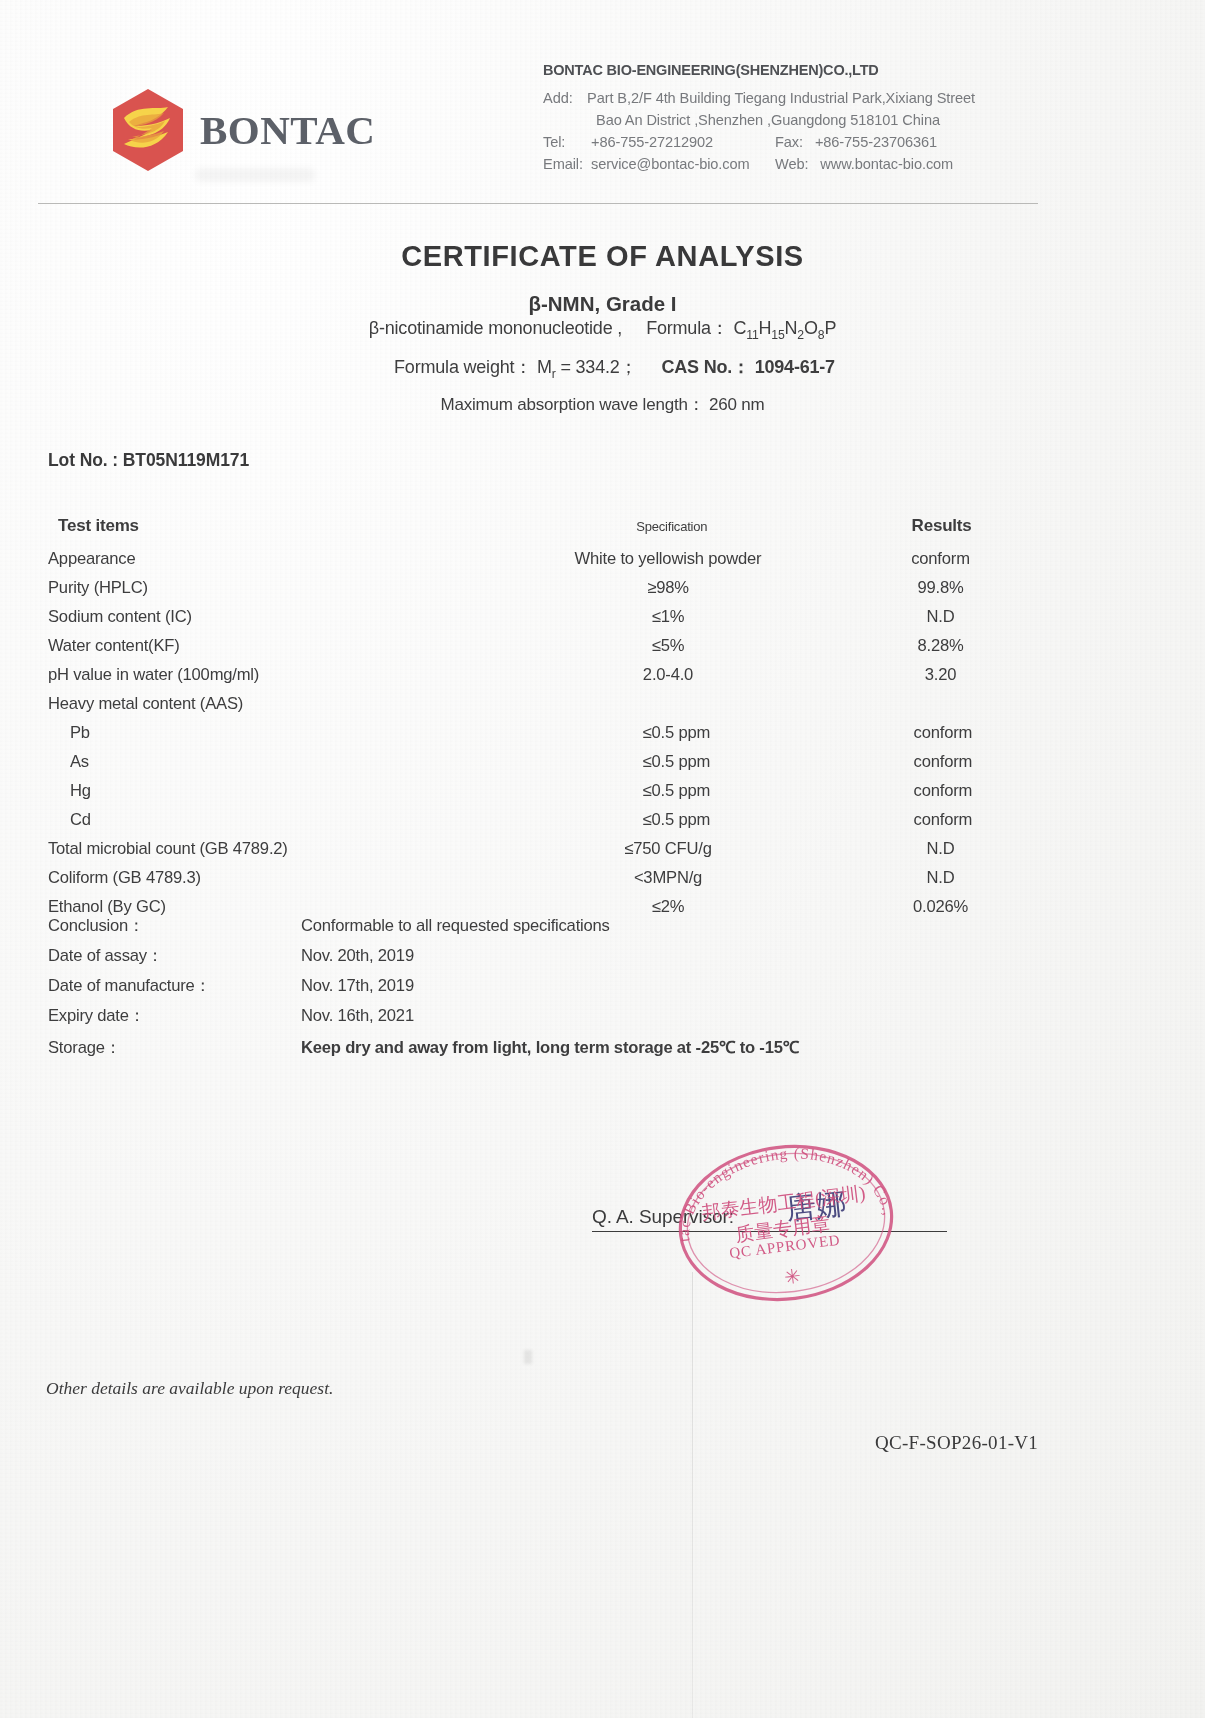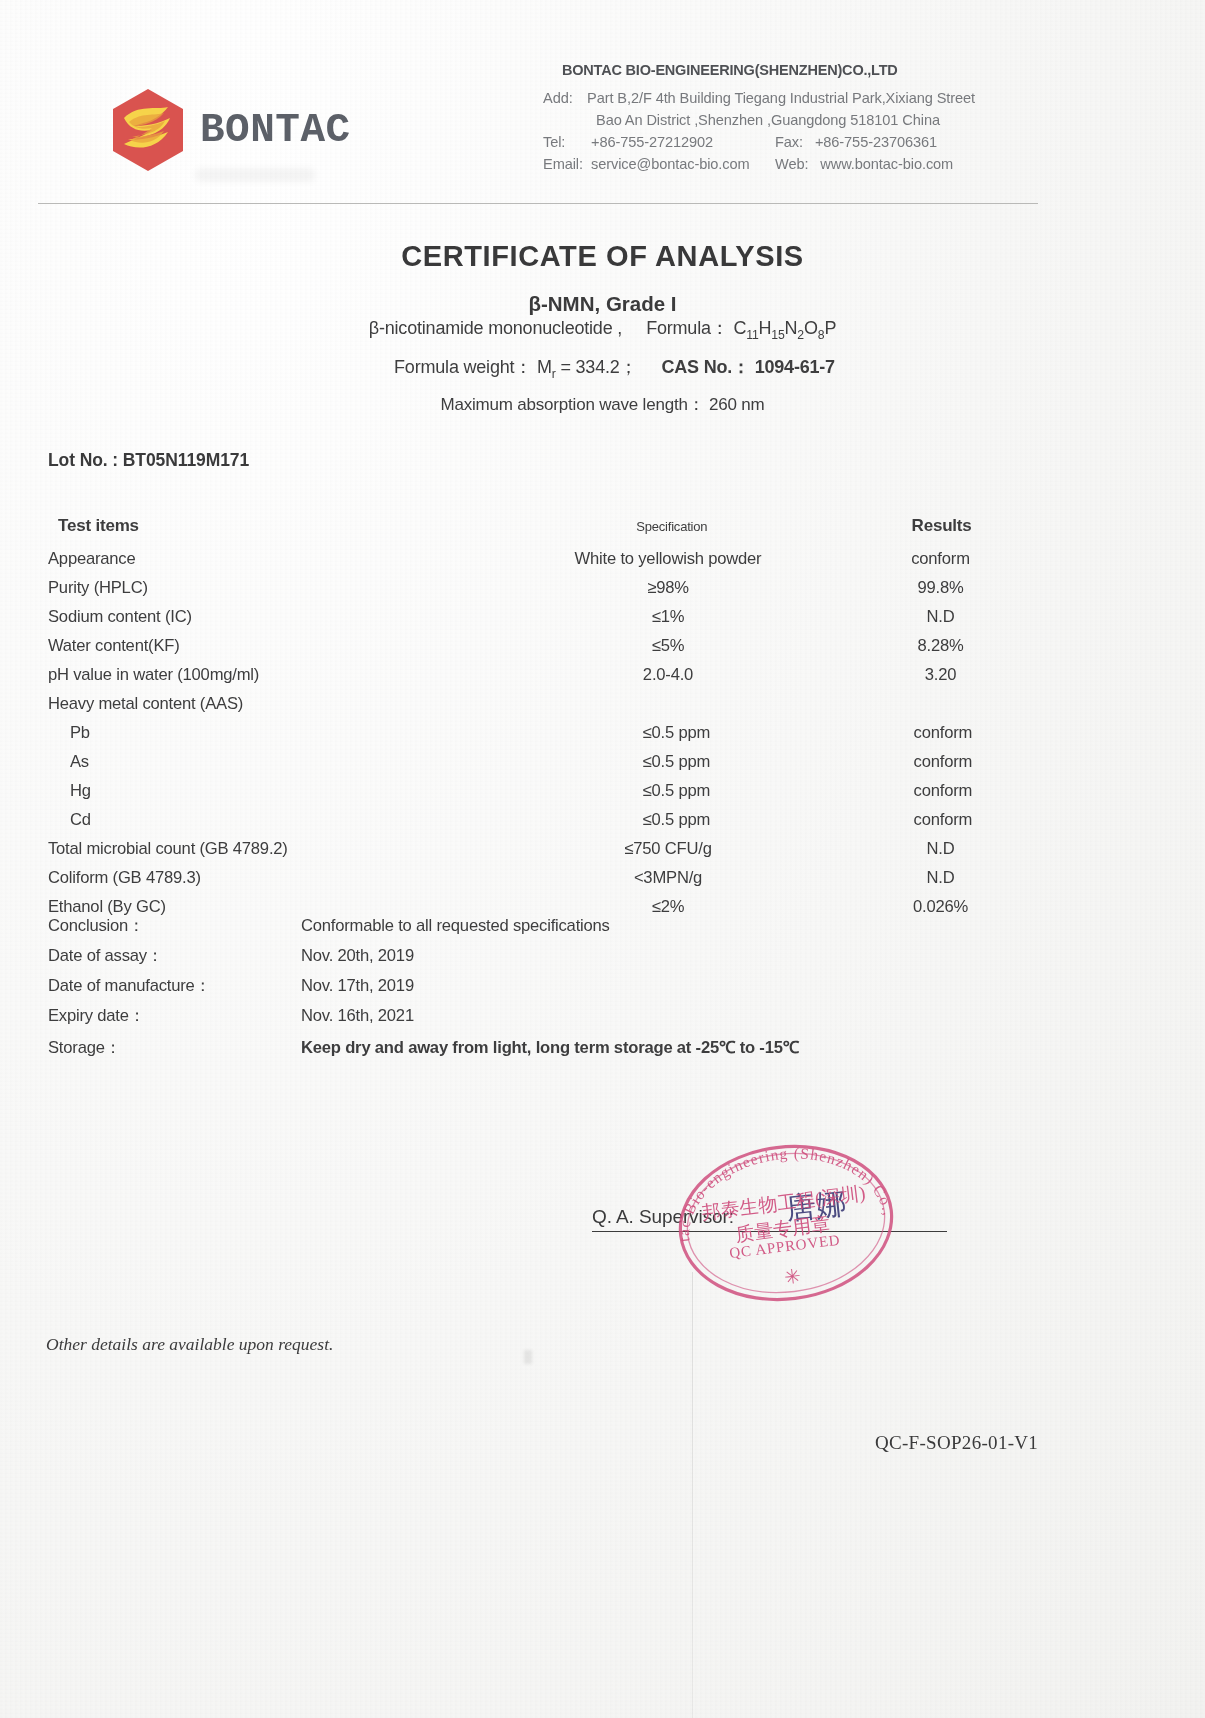--- a/index.html
+++ b/index.html
@@ -23,28 +23,27 @@
       repeating-linear-gradient(90deg, rgba(0,0,0,0.010) 0px, rgba(0,0,0,0) 3px, rgba(0,0,0,0) 5px);
     opacity:.8;
   }
 
   
   .header{position:absolute;left:0;top:0;width:1205px;height:205px;}
   .logo-wrap{position:absolute;left:110px;top:88px;display:flex;align-items:center;gap:14px;}
   .logo-mark{width:76px;height:84px;position:relative;}
   .logo-text{
     font-size:41px;font-weight:bold;letter-spacing:.5px;
-    color:#5c6068;font-family:Liberation Mono, monospace;
+    color:#5c6068;font-family:Liberation Serif, serif;
   }
 
   .contact{position:absolute;left:543px;top:62px;width:480px;color:#77797d;}
   .contact .company{
     font-size:14.5px;font-weight:bold;color:#4e5054;letter-spacing:-.2px;
     margin-bottom:9px;
-    margin-left:19px;
   }
   .contact .row{font-size:14.6px;line-height:22px;letter-spacing:-.1px;display:flex;}
   .contact .lbl{display:inline-block;min-width:44px;}
   .contact .addr2{padding-left:53px;}
   .contact .two{display:flex;}
   .contact .two .c1{width:232px;}
   .hr{
     position:absolute;left:38px;top:203px;width:1000px;height:0;
     border-top:1.4px solid #b9b9b7;
   }
@@ -106,21 +105,21 @@
   .stamp{
     position:absolute;left:672px;top:1143px;width:228px;height:160px;
     transform:rotate(-7deg);
     pointer-events:none;
   }
   .stamp svg{width:100%;height:100%;overflow:visible;}
   .stamp text{fill:#cf4f7e;font-family:"Liberation Serif", serif;}
 
   
   .footnote{
-    position:absolute;left:46px;top:1334px;
+    position:absolute;left:46px;top:1378px;
     font-family:"Liberation Serif", serif;
     font-style:italic;font-size:17.5px;color:#3b3b3c;
   }
   .doccode{
     position:absolute;left:875px;top:1432px;
     font-family:"Liberation Serif", serif;
     font-size:19px;color:#3a3a3b;letter-spacing:.3px;
   }
   .foldline{
     position:absolute;left:692px;top:1272px;width:1px;height:446px;

